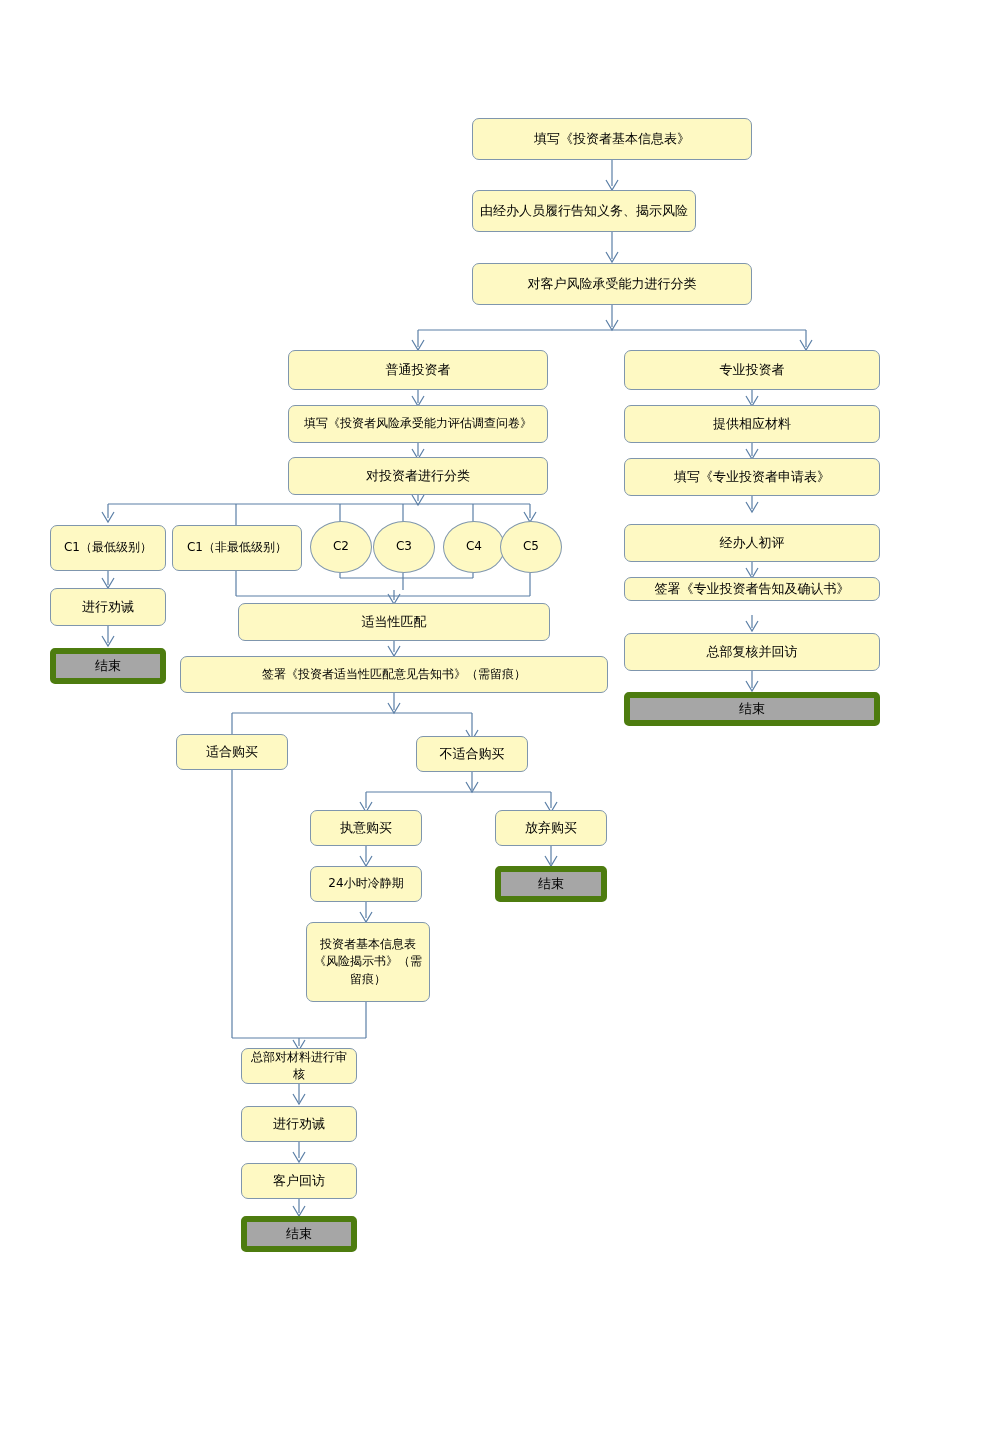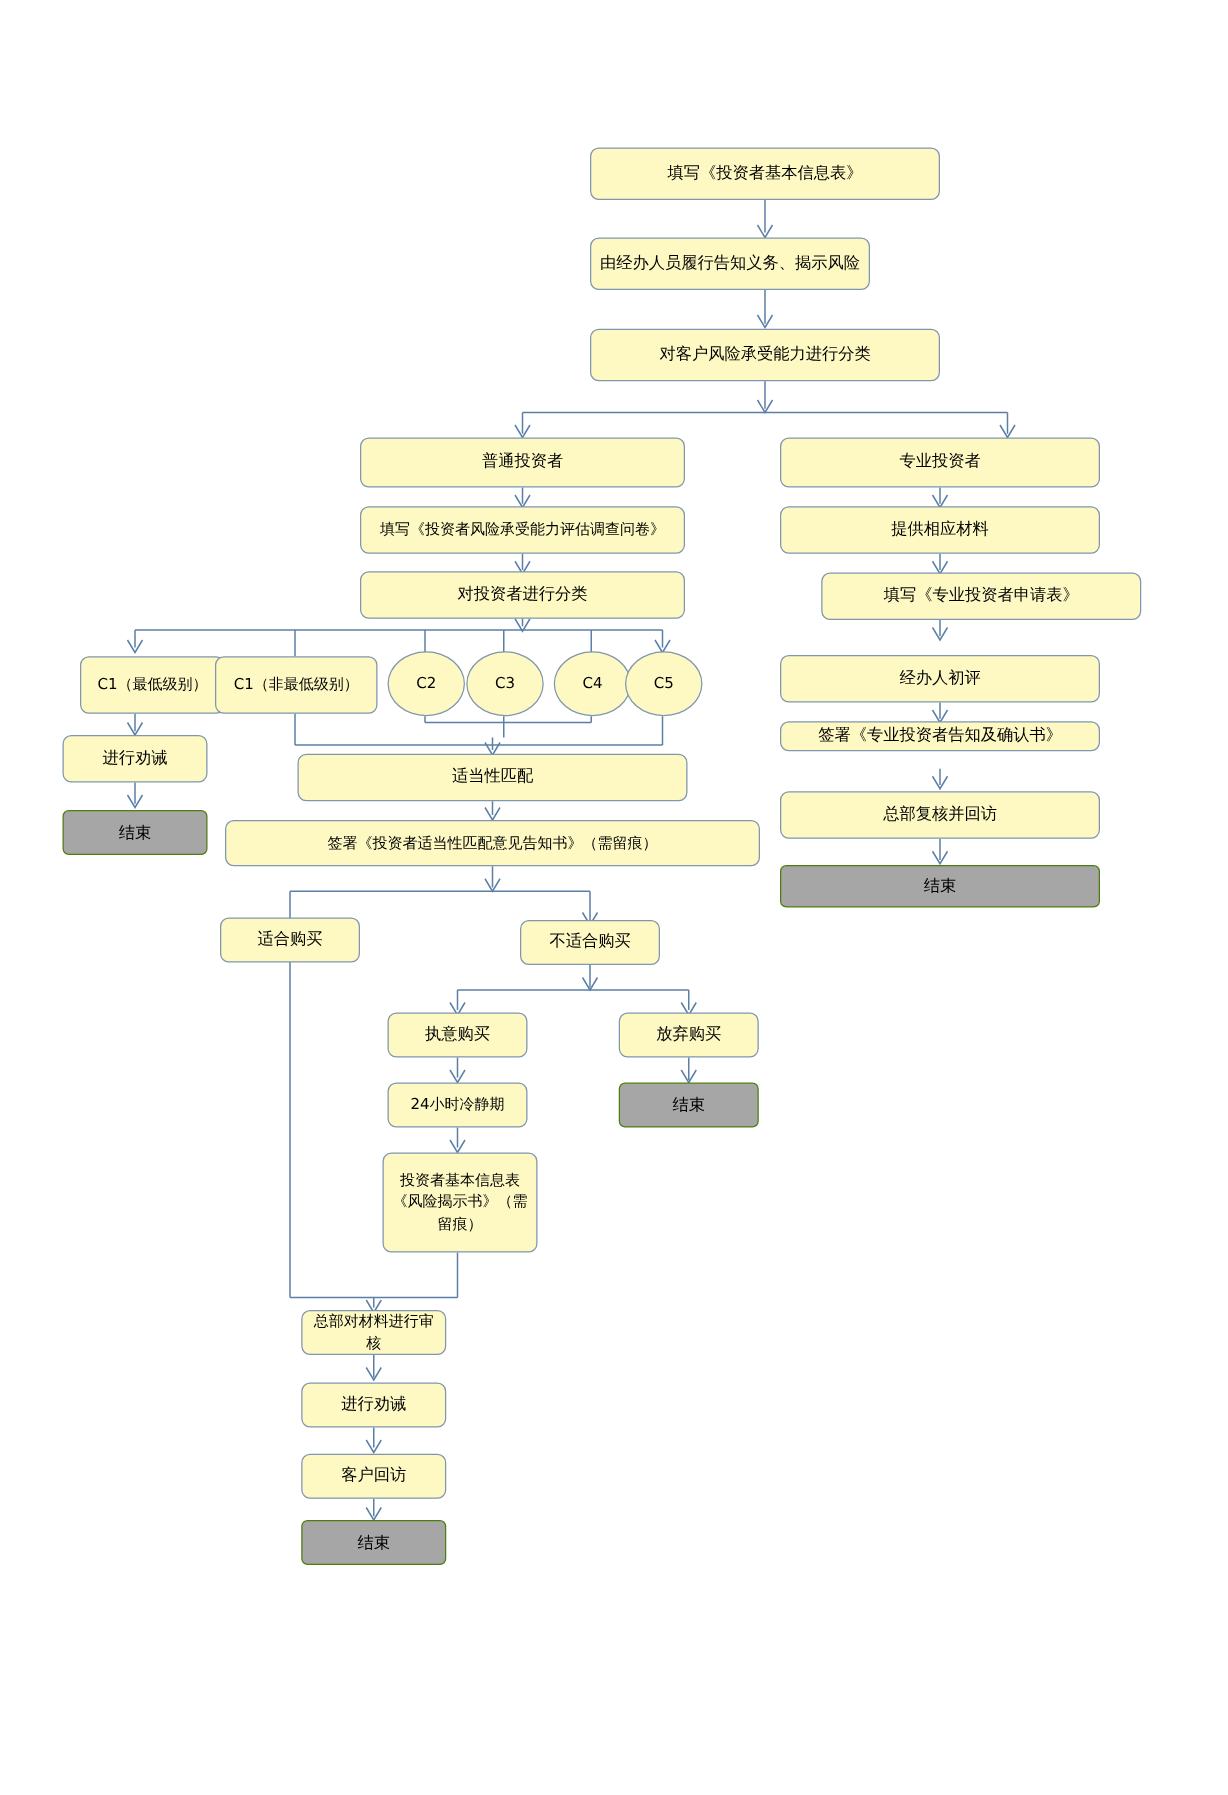--- a/index.html
+++ b/index.html
@@ -16,23 +16,22 @@
     color:#000000;
     font-size:13px;
     line-height:1.42;
     padding:2px 4px;
     white-space:pre-line;
     z-index:3;
   }
   .node.ellipse{border-radius:50%;}
   .node.terminal{
     background:#a6a6a6;
-    border:1px solid #4d7c0f;
+    border:6px solid #4d7c0f;
     border-radius:5px;
-    font-family:Liberation Serif, serif;
   }
   .node.small{font-size:12px;}
   svg#wires{position:absolute;left:0;top:0;width:982px;height:1436px;z-index:1;}
   svg#wires line, svg#wires path{stroke:#5b7fa6;stroke-width:1.2;fill:none;}
   .arrowhead{fill:none;stroke:#3f5f80;stroke-width:1.4;}
 </style>
 </head>
 <body>
 
 <div id="canvas">
@@ -147,21 +146,21 @@
   <div class="node" style="left:472px;top:190px;width:224px;height:42px;">由经办人员履行告知义务、揭示风险</div>
 
   <div class="node" style="left:472px;top:263px;width:280px;height:42px;">对客户风险承受能力进行分类</div>
 
   <div class="node" style="left:288px;top:350px;width:260px;height:40px;">普通投资者</div>
 
   <div class="node small" style="left:288px;top:405px;width:260px;height:38px;">填写《投资者风险承受能力评估调查问卷》</div>
 
   <div class="node" style="left:288px;top:457px;width:260px;height:38px;">对投资者进行分类</div>
 
-  <div class="node small" style="left:64px;top:525px;width:116px;height:46px;">C1（最低级别）</div>
+  <div class="node small" style="left:50px;top:525px;width:116px;height:46px;">C1（最低级别）</div>
 
   <div class="node small" style="left:172px;top:525px;width:130px;height:46px;">C1（非最低级别）</div>
 
   <div class="node ellipse small" style="left:310px;top:521px;width:62px;height:52px;">C2</div>
 
   <div class="node ellipse small" style="left:373px;top:521px;width:62px;height:52px;">C3</div>
 
   <div class="node ellipse small" style="left:443px;top:521px;width:62px;height:52px;">C4</div>
 
   <div class="node ellipse small" style="left:500px;top:521px;width:62px;height:52px;">C5</div>
@@ -193,21 +192,21 @@
   <div class="node" style="left:241px;top:1106px;width:116px;height:36px;">进行劝诫</div>
 
   <div class="node" style="left:241px;top:1163px;width:116px;height:36px;">客户回访</div>
 
   <div class="node terminal" style="left:241px;top:1216px;width:116px;height:36px;">结束</div>
 
   <div class="node" style="left:624px;top:350px;width:256px;height:40px;">专业投资者</div>
 
   <div class="node" style="left:624px;top:405px;width:256px;height:38px;">提供相应材料</div>
 
-  <div class="node" style="left:624px;top:458px;width:256px;height:38px;margin-left:33px;">填写《专业投资者申请表》</div>
+  <div class="node" style="left:624px;top:458px;width:256px;height:38px;">填写《专业投资者申请表》</div>
 
   <div class="node" style="left:624px;top:524px;width:256px;height:38px;">经办人初评</div>
 
   <div class="node" style="left:624px;top:577px;width:256px;height:24px;">签署《专业投资者告知及确认书》</div>
 
   <div class="node" style="left:624px;top:633px;width:256px;height:38px;">总部复核并回访</div>
 
   <div class="node terminal" style="left:624px;top:692px;width:256px;height:34px;">结束</div>
 
 </div>

